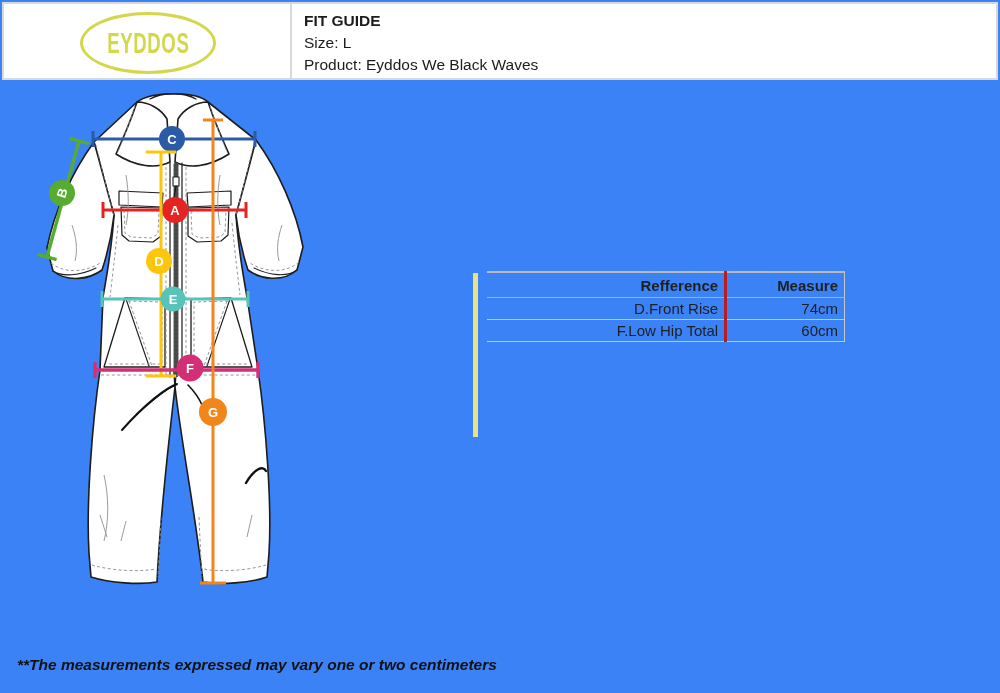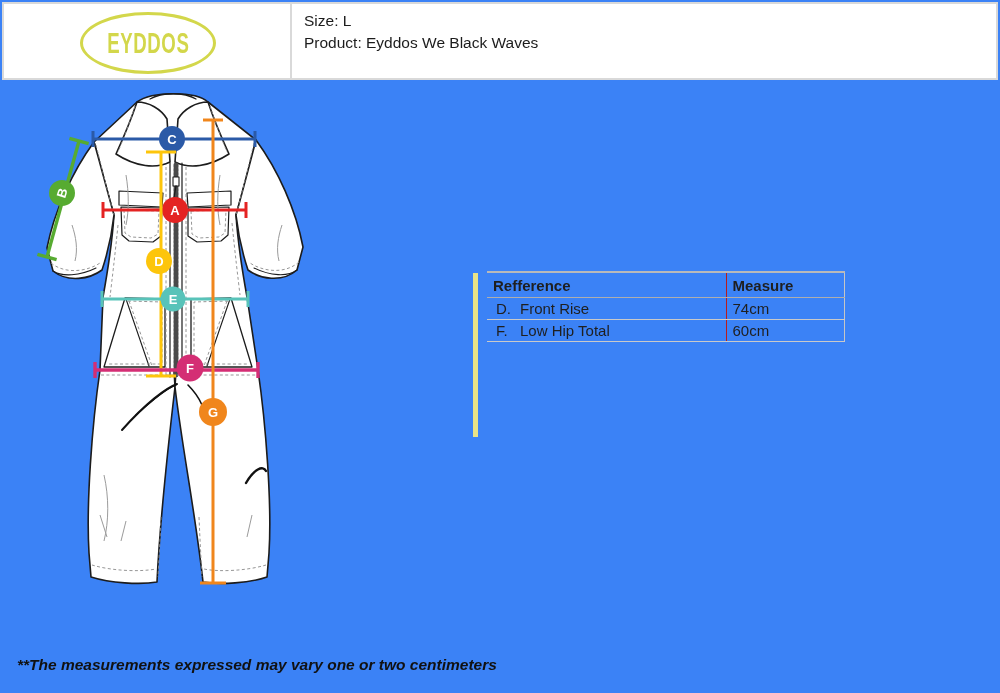--- a/index.html
+++ b/index.html
@@ -19,22 +19,22 @@
   .header-title{font-weight:bold;}
 
   
   .accent-bar{position:absolute;left:473px;top:273px;width:5px;height:164px;background:#e9e387;}
   table.size-table{position:absolute;left:487px;top:271px;width:358px;
                    border-collapse:collapse;font-size:15px;color:#1f1f1f;
                    border-top:2px solid #b9b9b9;border-right:1px solid #c6c6c6;}
   .size-table th,.size-table td{padding:0 6px;height:21px;border-bottom:1px solid #c9c9c9;
                                 font-weight:normal;white-space:nowrap;}
   .size-table th{height:24px;font-weight:bold;border-bottom:1px solid #aeaeae;}
-  .size-table .col-ref{width:245px;text-align:left;}
-  .size-table .col-measure{width:113px;text-align:left;border-left:1px solid #b91c1c;}
+  .size-table .col-ref{width:245px;text-align:right;}
+  .size-table .col-measure{width:113px;text-align:right;border-left:3px solid #b91c1c;}
   .ref-letter{display:inline-block;width:24px;padding-left:3px;}
 
   
   .footer-notes{position:absolute;left:17px;top:655px;font-size:15.5px;font-weight:bold;
                 font-style:italic;line-height:20px;color:#111;}
 
   
   .diagram{position:absolute;left:0;top:85px;}
   .mletter{font-family:"Liberation Sans",sans-serif;font-size:13px;font-weight:bold;}
 </style>
@@ -42,20 +42,21 @@
 <body>
 
 <div class="page">
 
   <div class="header-box">
     <div class="header-divider"></div>
     <div class="logo-oval">
       <span class="logo-text">EYDDOS</span>
     </div>
     <div class="header-text">
+      <div class="header-title">FIT GUIDE</div>
       <div>Size: L</div>
       <div>Product: Eyddos We Black Waves</div>
     </div>
   </div>
 
   <svg class="diagram" width="340" height="530" viewBox="0 0 340 530">
 
     <g fill="#ffffff" stroke="#1c1c1c" stroke-width="1.6" stroke-linejoin="round" stroke-linecap="round">
 
       <path d="M94,57 L137,17 C152,6 196,6 208,17 L256,55 C250,79 243,106 236,130 C238,160 243,190 247,212 L258,285 L100,285 L103,212 C107,190 112,160 114,130 C107,106 100,79 94,57 Z"></path>

